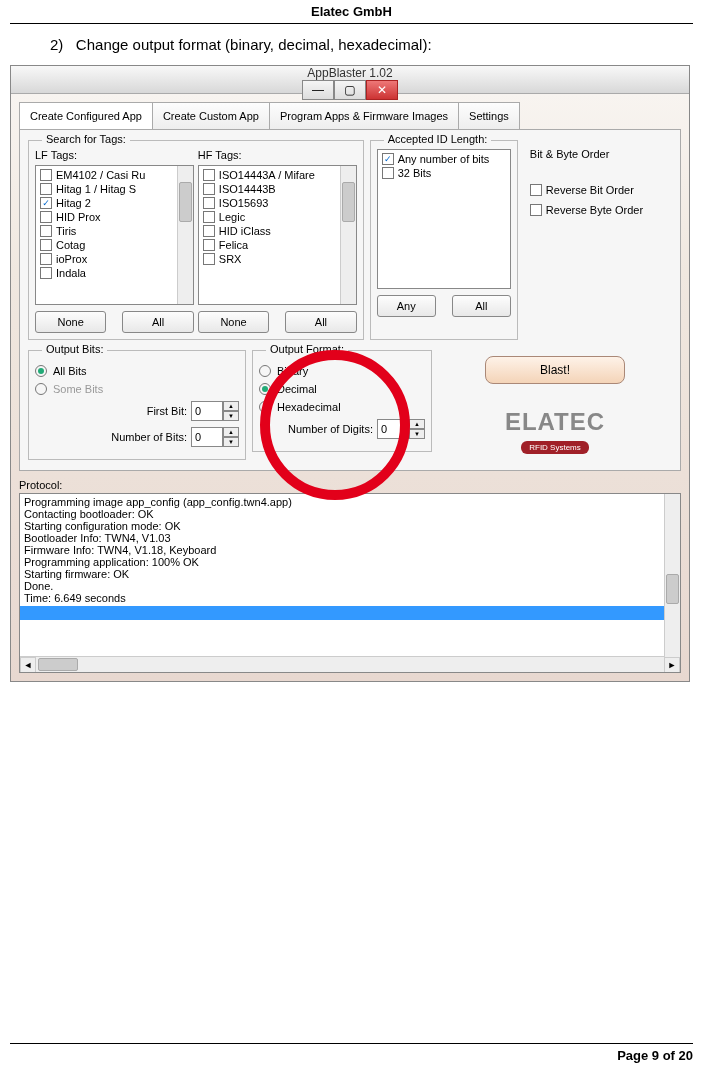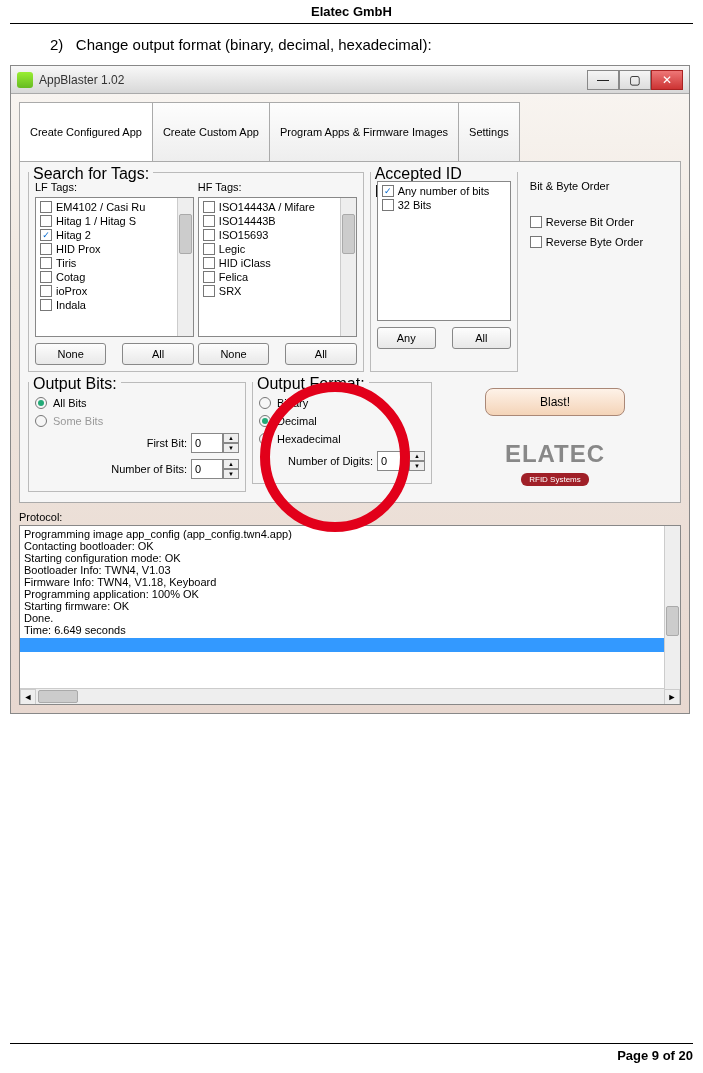--- a/index.html
+++ b/index.html
@@ -31,20 +31,21 @@
       position: relative;
     }
     .titlebar {
       height: 28px;
       background: linear-gradient(to bottom, #f8f8f8, #d8d8d8);
       border-bottom: 1px solid #aaa;
       display: flex;
       align-items: center;
       padding: 0 6px;
       font-size: 12px;
+      flex-direction: column;
     }
     .app-icon {
       width: 16px; height: 16px; margin-right: 6px;
       background: linear-gradient(to bottom, #9e3, #6b2);
       border-radius: 3px;
     }
     .title-text { flex: 1; color: #333; }
     .win-buttons { display: flex; gap: 0; }
     .win-btn {
       width: 32px; height: 20px;
@@ -60,21 +61,21 @@
     }
     .client-area {
       padding: 8px;
       background: linear-gradient(to bottom, #f8f4f0 0%, #f0e8e0 30%, #e8d8d0 100%);
     }
     .tabs {
       display: flex;
       font-size: 11px;
     }
     .tab {
-      padding: 23px 10px;
+      padding: 7px 10px;
       background: linear-gradient(to bottom, #fdfdfd, #eee);
       border: 1px solid #aaa;
       border-bottom: none;
       margin-right: -1px;
       cursor: pointer;
     }
     .tab.active {
       background: #fff;
       font-weight: normal;
       position: relative;
@@ -88,24 +89,24 @@
     }
     .row1 { display: flex; gap: 6px; }
     .groupbox {
       border: 1px solid #bbb;
       padding: 8px 6px 6px;
       position: relative;
       background: #f6f6f6;
     }
     .groupbox-title {
       position: absolute;
-      top: -8px; left: 0;
+      top: -8px; left: 13px;
       background: #f6f6f6;
       padding: 0 4px;
-      font-size: 16px;
+      font-size: 11px;
     }
     .search-tags { width: 340px; }
     .accepted-id { width: 150px; }
     .bitbyte { width: 150px; border: none; }
     .tag-cols { display: flex; gap: 4px; }
     .tag-col { flex: 1; }
     .tag-col-label { font-size: 11px; margin-bottom: 4px; }
     .listbox {
       height: 140px;
       background: #fff;

